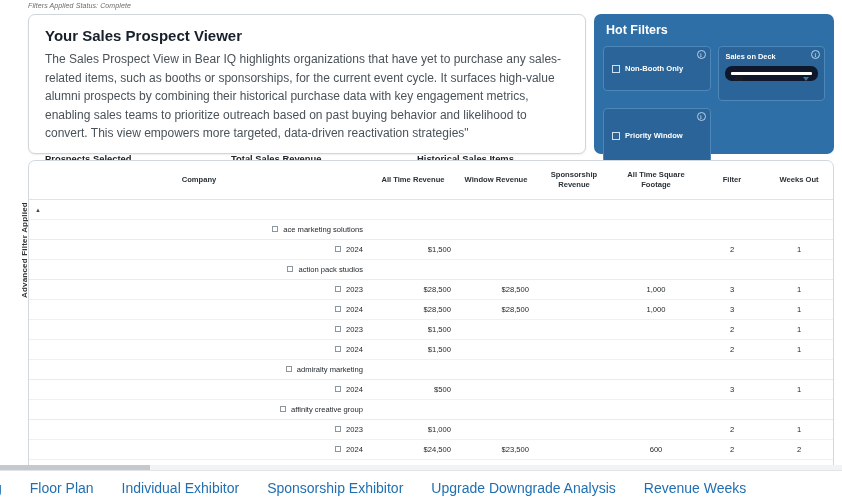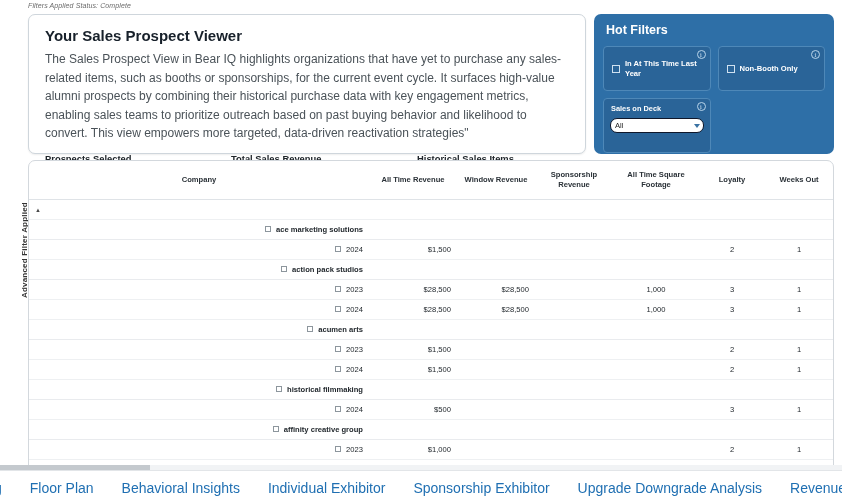--- a/index.html
+++ b/index.html
@@ -154,21 +154,21 @@
   .sel-label {
     color: #ffffff;
     font-size: 7.4px;
     font-weight: bold;
     margin-bottom: 5px;
     padding-left: 1px;
   }
   .sel-box {
     position: relative;
     background: #ffffff;
-    border: 1px solid #0f172a;
+    border: 6px solid #0f172a;
     border-radius: 7px;
     height: 15px;
     padding: 2px 16px 0 4px;
     font-size: 7.6px;
     color: #222;
   }
   .sel-arrow {
     position: absolute;
     right: 3px; top: 5px;
     width: 0; height: 0;
@@ -216,21 +216,21 @@
     font-size: 7.6px;
     color: #23292e;
     padding: 5px 6px;
     border-bottom: 1px solid #eef0f2;
     text-align: right;
     white-space: nowrap;
     overflow: hidden;
   }
   td.c-name {
     text-align: left;
-    font-weight: bold;
+    font-weight: normal;
     padding-left: 8px;
   }
   td.c-year {
     text-align: left;
     padding-left: 20px;
     font-weight: normal;
   }
   .expander {
     display: inline-block;
     width: 6px; height: 6px;
@@ -302,45 +302,45 @@
         <div class="kpi-value">1,069</div>
         <div class="kpi-sub">79% Selected</div>
       </div>
     </div>
   </div>
 
   <div class="hot-panel">
     <div class="hot-title">Hot Filters</div>
     <div class="hot-grid">
 
-      <div class="hot-tile">
-        <div class="tile-info">i</div>
-        <div class="cb-row">
-          <div class="cb-box"></div>
-          <div class="cb-label">In At This Time Last Year</div>
-        </div>
-      </div>
 
       <div class="hot-tile">
         <div class="tile-info">i</div>
         <div class="cb-row">
           <div class="cb-box"></div>
           <div class="cb-label">Non-Booth Only</div>
         </div>
       </div>
 
       <div class="hot-tile tall">
         <div class="tile-info">i</div>
         <div class="sel-label">Sales on Deck</div>
         <div class="sel-box">
           <span>All</span>
           <span class="sel-arrow"></span>
         </div>
       </div>
 
+      <div class="hot-tile tall">
+        <div class="tile-info">i</div>
+        <div class="cb-row">
+          <div class="cb-box"></div>
+          <div class="cb-label">Priority Window</div>
+        </div>
+      </div>
 
     </div>
   </div>
 
   <div class="table-card">
     <table class="grid">
       <colgroup>
         <col style="width:340px">
         <col style="width:88px">
         <col style="width:78px">
@@ -349,21 +349,21 @@
         <col style="width:66px">
         <col style="width:68px">
       </colgroup>
       <thead>
         <tr>
           <th class="company-h">Company</th>
           <th>All Time Revenue</th>
           <th>Window Revenue</th>
           <th>Sponsorship Revenue</th>
           <th>All Time Square Footage</th>
-          <th>Loyalty</th>
+          <th>Filter</th>
           <th>Weeks Out</th>
         </tr>
       </thead>
       <tbody>
         <tr class="sort-row">
           <td style="text-align:left"><span class="sort-caret">▲</span></td>
           <td></td>
           <td></td>
           <td></td>
           <td></td>
@@ -409,49 +409,40 @@
           </tr>
           <tr class="year-row">
             <td class="c-year"><span class="expander"></span><span>2024</span></td>
             <td>$28,500</td>
             <td>$28,500</td>
             <td></td>
             <td style="text-align: center;">1,000</td>
             <td style="text-align: center;">3</td>
             <td style="text-align: center;">1</td>
           </tr>
-          <tr class="group-row">
-            <td class="c-name"><span class="expander"></span><span>acumen arts</span></td>
-            <td></td>
-            <td></td>
-            <td></td>
-            <td style="text-align: center;"></td>
-            <td style="text-align: center;"></td>
-            <td style="text-align: center;"></td>
-          </tr>
           <tr class="year-row">
             <td class="c-year"><span class="expander"></span><span>2023</span></td>
             <td>$1,500</td>
             <td></td>
             <td></td>
             <td style="text-align: center;"></td>
             <td style="text-align: center;">2</td>
             <td style="text-align: center;">1</td>
           </tr>
           <tr class="year-row">
             <td class="c-year"><span class="expander"></span><span>2024</span></td>
             <td>$1,500</td>
             <td></td>
             <td></td>
             <td style="text-align: center;"></td>
             <td style="text-align: center;">2</td>
             <td style="text-align: center;">1</td>
           </tr>
           <tr class="group-row">
-            <td class="c-name"><span class="expander"></span><span>historical filmmaking</span></td>
+            <td class="c-name"><span class="expander"></span><span>admiralty marketing</span></td>
             <td></td>
             <td></td>
             <td></td>
             <td style="text-align: center;"></td>
             <td style="text-align: center;"></td>
             <td style="text-align: center;"></td>
           </tr>
           <tr class="year-row">
             <td class="c-year"><span class="expander"></span><span>2024</span></td>
             <td>$500</td>
@@ -492,20 +483,19 @@
     </table>
   </div>
 
   <div class="scroll-strip">
     <div class="scroll-thumb"></div>
   </div>
 
   <div class="bottom-nav">
     <div class="nav-item first">g</div>
     <div class="nav-item">Floor Plan</div>
-    <div class="nav-item">Behavioral Insights</div>
     <div class="nav-item">Individual Exhibitor</div>
     <div class="nav-item">Sponsorship Exhibitor</div>
     <div class="nav-item">Upgrade Downgrade Analysis</div>
     <div class="nav-item">Revenue Weeks</div>
   </div>
 
 </div>
 
 </body></html>

